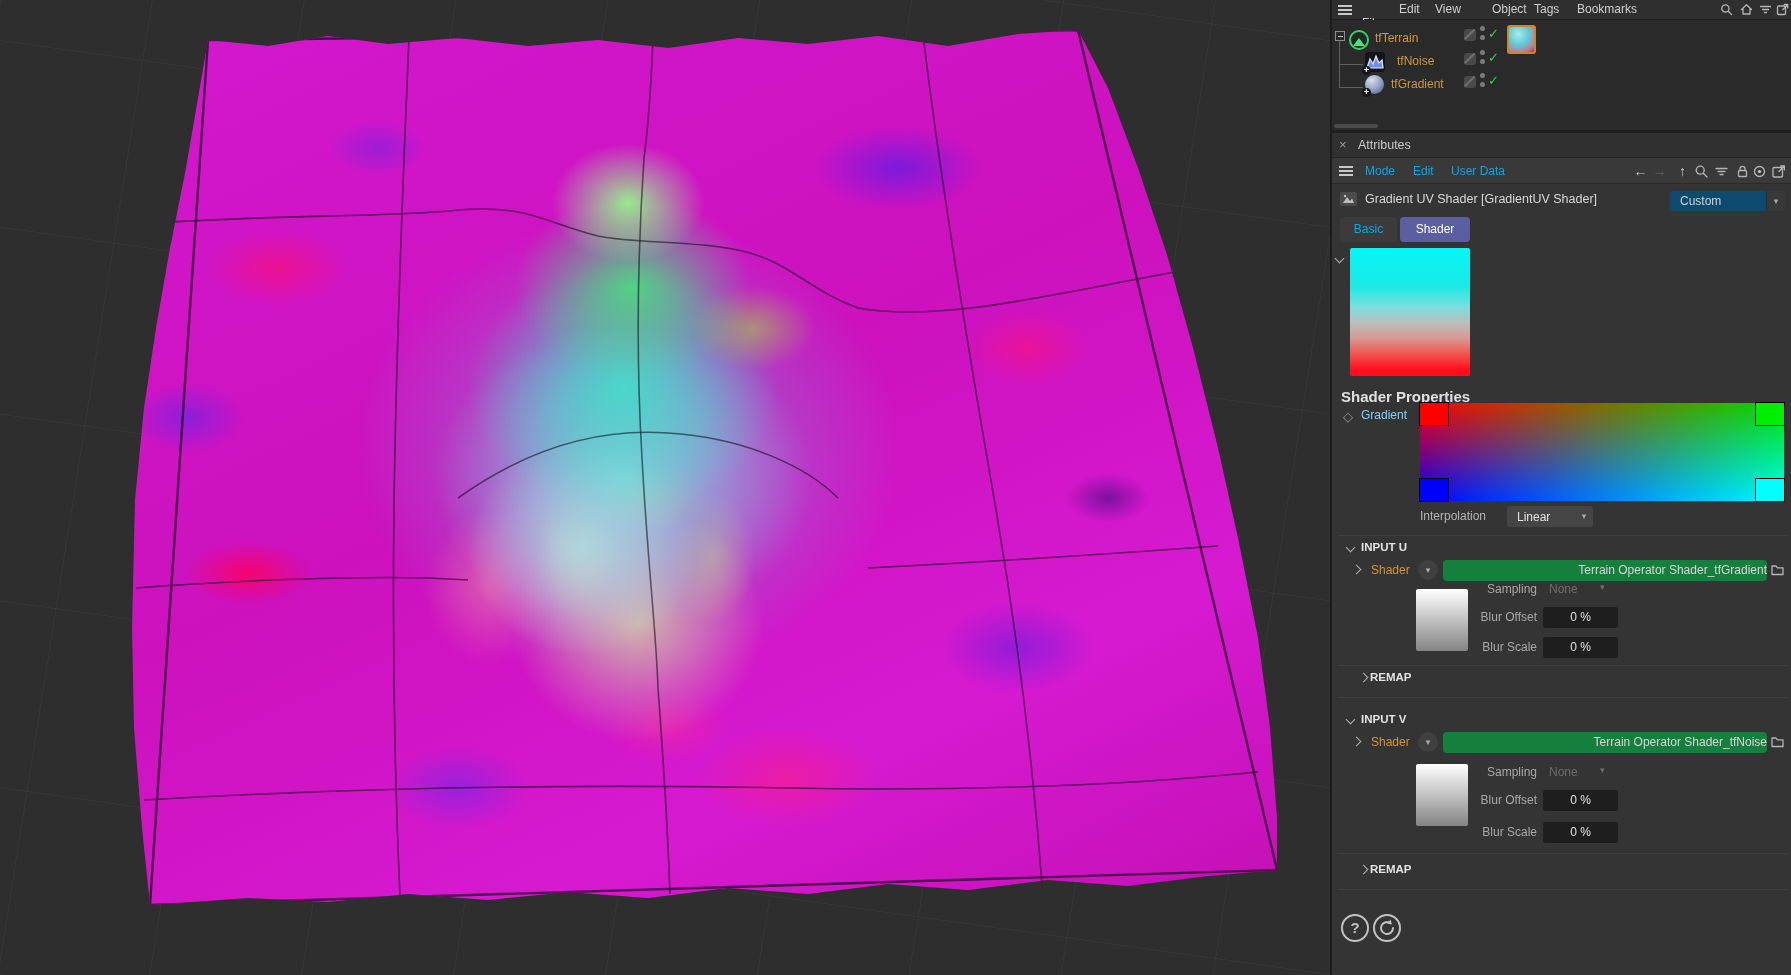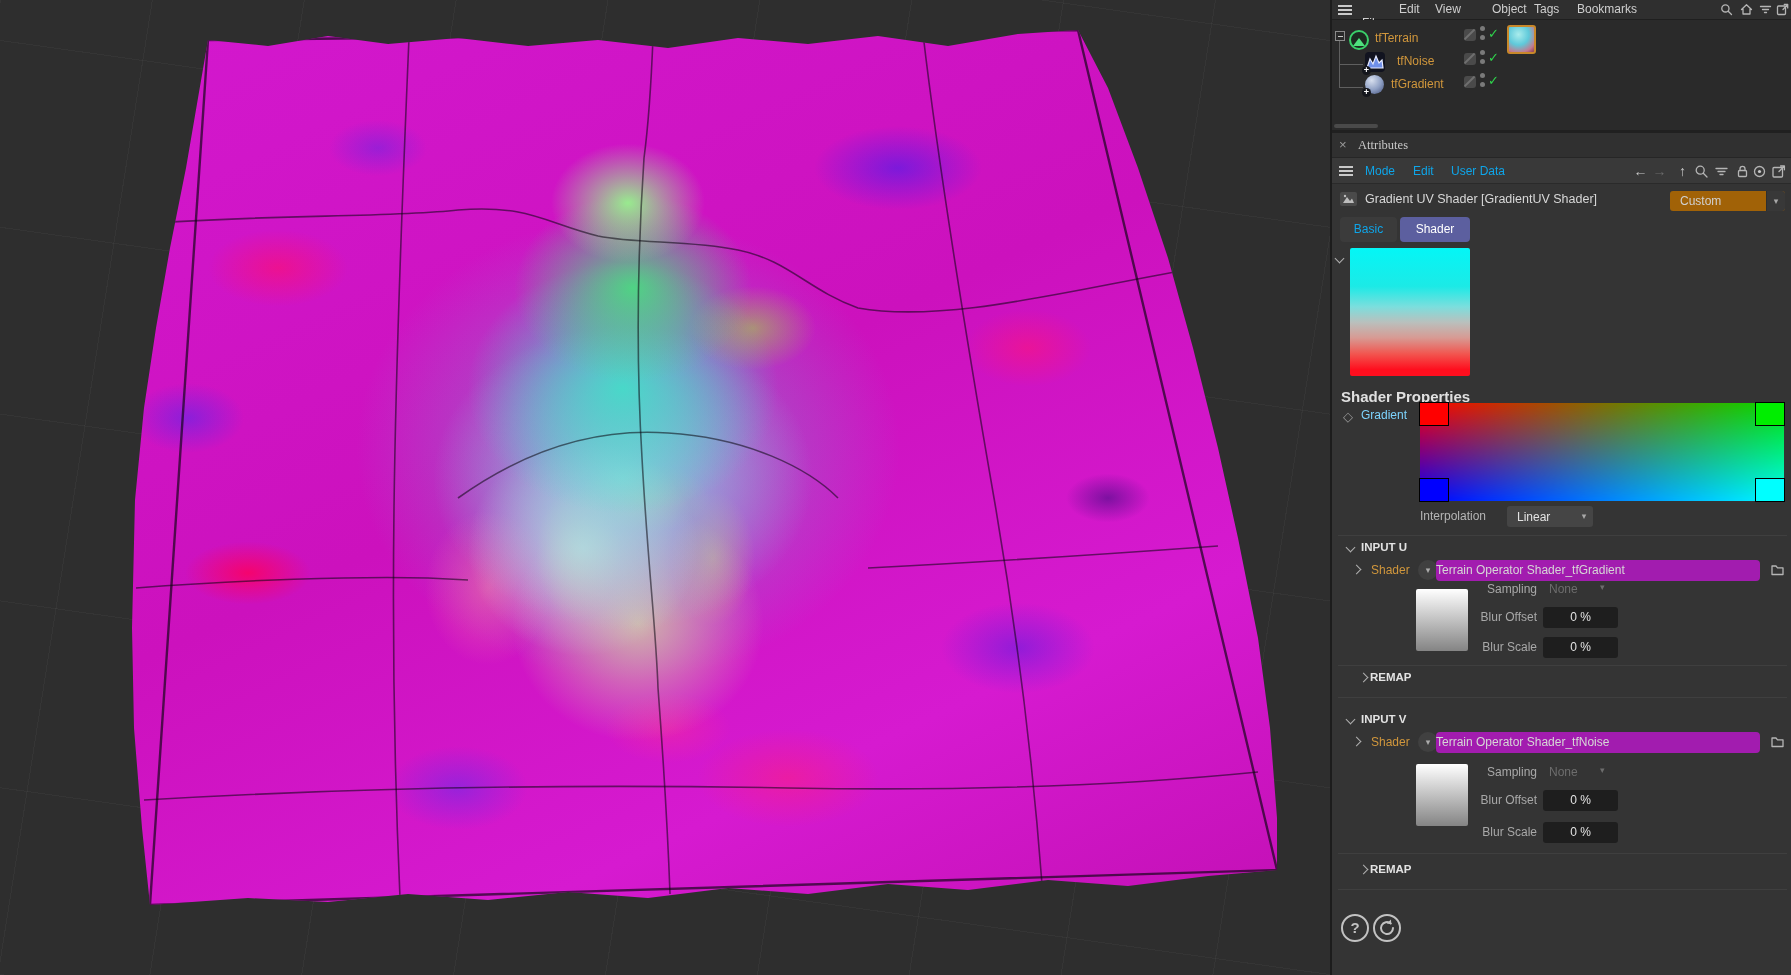--- a/index.html
+++ b/index.html
@@ -79,36 +79,36 @@
   .mat-thumb{left:175px;top:25px;width:25px;height:25px;border:2px solid #c8882a;border-radius:3px;
     background:radial-gradient(circle at 38% 30%,#a9ecec,#5fc9da 45%,#c27b91 78%,#8d3a52);}
   .om-scrollnub{left:2px;top:104px;width:44px;height:4px;border-radius:2px;background:#4a4a4a;}
   .om-gap{left:0;top:130px;width:100%;height:3px;background:#202020;}
   
   .attr-title{left:0;top:133px;width:100%;height:25px;background:#303030;border-bottom:1px solid #262626;box-sizing:border-box;}
   .attr-toolbar{left:0;top:158px;width:100%;height:26px;background:#393939;border-bottom:1px solid #2a2a2a;box-sizing:border-box;}
   .tb-item{top:158px;line-height:26px;color:#0ea5e9;}
   .tb-ico{top:164px;width:15px;height:15px;color:#c9c9c9;font-size:14px;line-height:15px;text-align:center;}
   .tb-ico svg{width:15px;height:15px;display:block;}
-  .combo{background:#a16207;border-radius:3px;display:flex;align-items:center;box-sizing:border-box;}
+  .combo{background:#0c4a6e;border-radius:3px;display:flex;align-items:center;box-sizing:border-box;}
   .combo .arrow{margin-left:auto;width:18px;text-align:center;color:#a8a8a8;font-size:9px;border-left:1px solid #2e2e2e;align-self:stretch;line-height:20px;background:#383838;border-radius:0 3px 3px 0;}
   .tab{top:217px;height:25px;border-radius:4px;text-align:center;line-height:25px;font-size:12px;}
   .preview{left:18px;top:248px;width:120px;height:128px;border-radius:2px;
     background:linear-gradient(180deg,#04f6f6 0%,#1ceae6 30%,#7cdedd 46%,#b9c0bd 58%,#d79b94 70%,#f2544e 83%,#ff0e1e 95%);}
   .chev{width:9px;height:9px;}
   .chev::before{content:"";position:absolute;left:0;top:1px;width:6px;height:6px;border-right:1.6px solid #b0b0b0;border-bottom:1.6px solid #b0b0b0;}
   .chev.down::before{transform:rotate(45deg);}
   .chev.right::before{transform:rotate(-45deg);left:1px;}
   .sec-head{font-size:11.5px;font-weight:bold;color:#e3e3e3;line-height:18px;}
   .grad2d{left:88px;top:403px;width:364px;height:98px;background:linear-gradient(90deg,#ff0000,#00dd00);}
   .grad2d .lower{position:absolute;inset:0;background:linear-gradient(90deg,#0000ff,#00ffff);
     -webkit-mask-image:linear-gradient(to bottom,transparent 0%,#000 100%);mask-image:linear-gradient(to bottom,transparent 0%,#000 100%);}
   .knot{position:absolute;width:30px;height:24px;border:1px solid #000;box-sizing:border-box;}
   .field{background:#1e1e1e;border-radius:3px;text-align:center;color:#e2e2e2;font-size:12px;}
-  .longbtn{left:104px;width:324px;height:21px;background:#a21caf;border-radius:4px;text-align:left;line-height:21px;font-size:12px;color:#d6d6d6;}
+  .longbtn{left:111px;width:324px;height:21px;background:#15803d;border-radius:4px;text-align:right;line-height:21px;font-size:12px;color:#d6d6d6;}
   .circbtn{left:86px;width:20px;height:20px;border-radius:50%;background:#404040;color:#ababab;font-size:9px;text-align:center;line-height:20px;}
   .gthumb{left:84px;width:52px;height:62px;border-radius:2px;background:linear-gradient(180deg,#ffffff,#848484);}
   .rlabel{left:95px;width:110px;text-align:right;font-size:12px;color:#a8a8a8;}
   .divider{left:6px;width:449px;height:1px;background:#3f3f3f;}
   .footbtn{top:914px;width:28px;height:28px;border:2px solid #c2c2c2;border-radius:50%;box-sizing:border-box;color:#c2c2c2;
     text-align:center;line-height:24px;font-size:15px;font-weight:bold;}
   .footbtn svg{width:24px;height:24px;display:block;}
   .orange{color:#d1973c;}
   .dis{color:#6d6d6d;}
 </style>
@@ -210,21 +210,21 @@
       <div class="abs dot" style="left:148px;top:11px;"></div>
       <div class="abs check" style="left:156px;top:3px;">✓</div>
     </div>
 
     <div class="abs om-scrollnub"></div>
   </div>
   <div class="abs om-gap"></div>
 
   <div class="abs attr-title">
     <div class="abs" style="left:7px;top:4px;font-size:13px;color:#9a9a9a;line-height:16px;">×</div>
-    <div class="abs txt" style="left:26px;top:0;line-height:25px;font-size:12.5px;font-family:Liberation Serif, serif;">Attributes</div>
+    <div class="abs txt" style="left:26px;top:0;line-height:25px;font-size:12.5px;">Attributes</div>
   </div>
 
   <div class="abs attr-toolbar">
     <div class="abs" style="left:7px;top:8px;">
         <div class="ham" style="box-shadow:0 4px 0 #c9c9c9,0 8px 0 #c9c9c9;"></div>
       </div>
   </div>
   <div class="abs txt tb-item" style="left:33px;">Mode</div>
   <div class="abs txt tb-item" style="left:81px;">Edit</div>
   <div class="abs txt tb-item" style="left:119px;">User Data</div>

